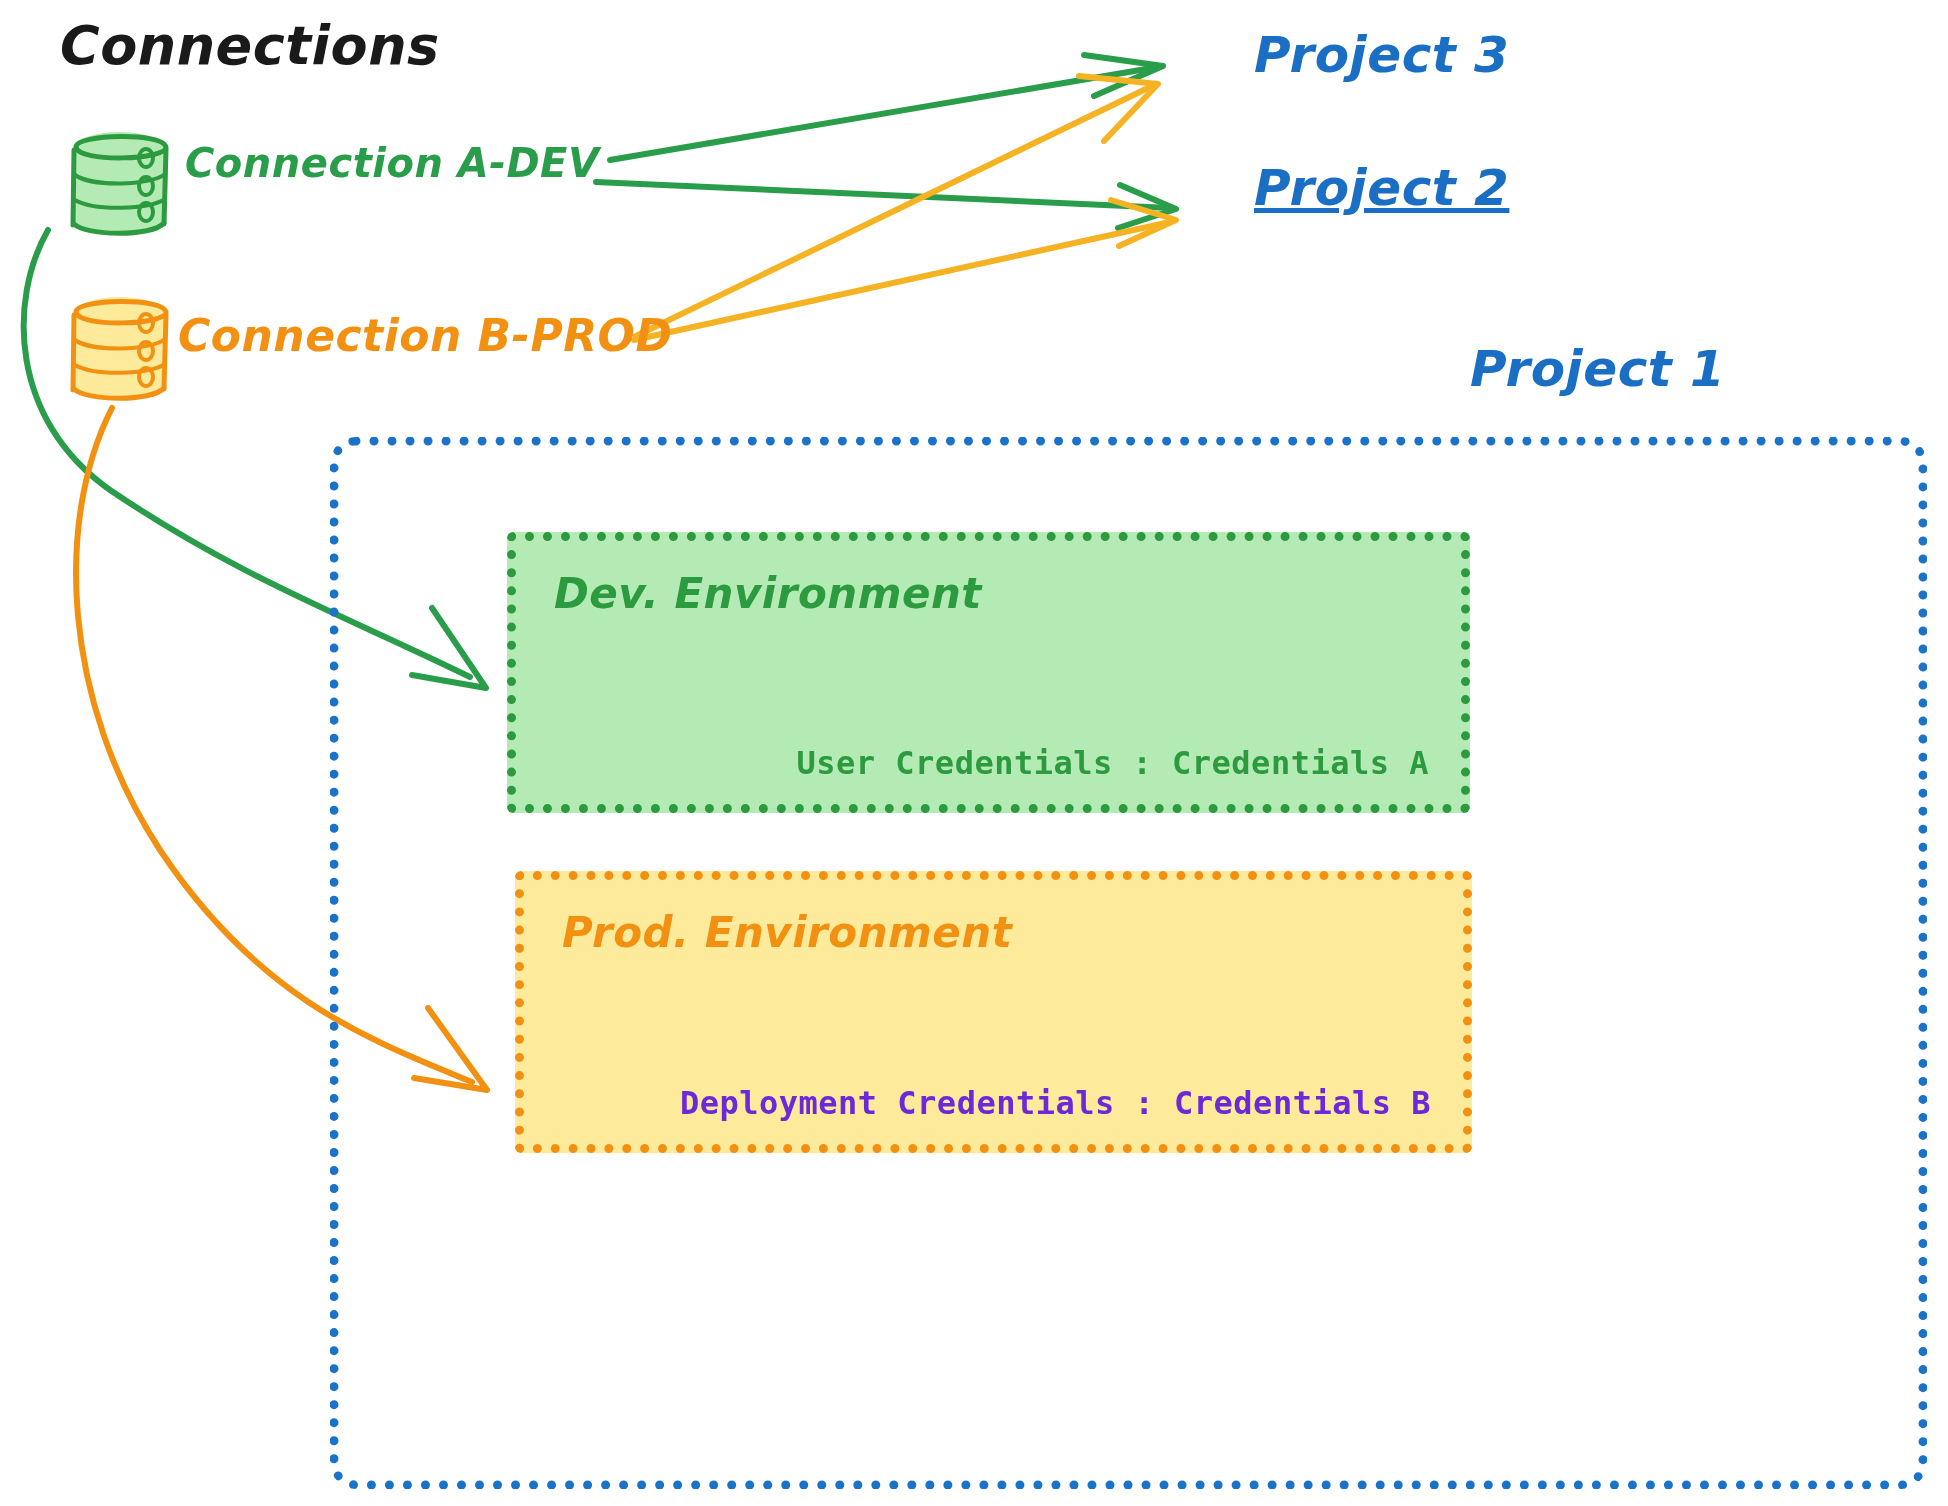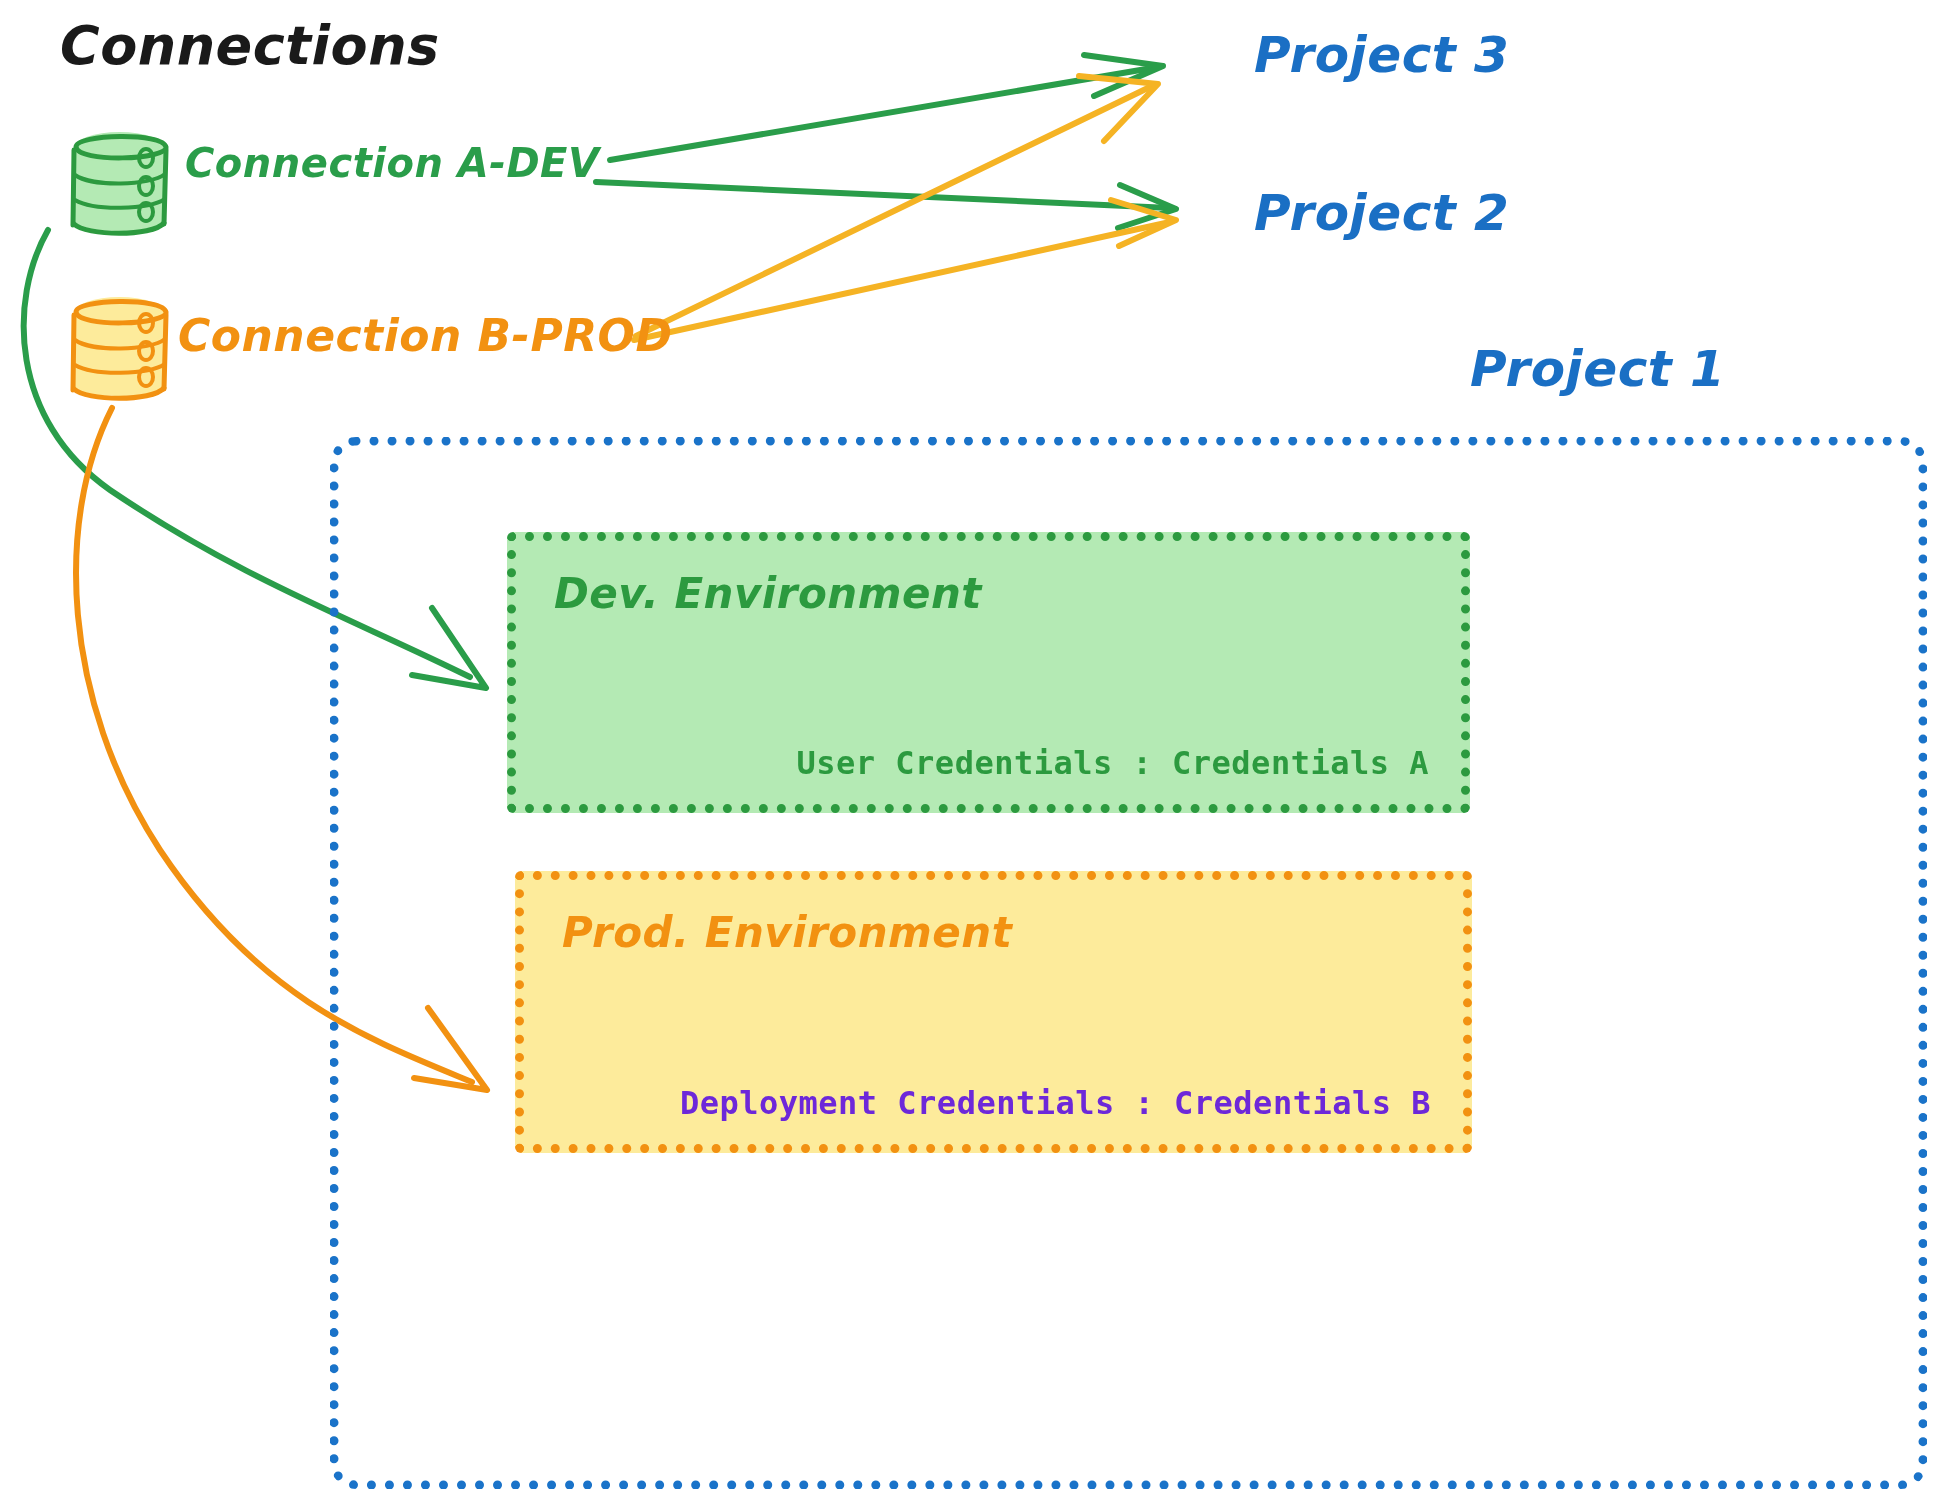--- a/index.html
+++ b/index.html
@@ -55,21 +55,21 @@
     color: #f29111;
   }
 
   
   .project-label {
     font-size: 50px;
     color: #1a6fc4;
     margin-left: 47px;
   }
   #project-3 { left: 1207px; top: 26px; }
-  #project-2 { left: 1207px; top: 184px; }
+  #project-2 { left: 1207px; top: 159px; text-decoration: underline; }
   #project-1 { left: 1423px; top: 340px; }
 
   
   #project1-box {
     position: absolute;
     left: 330px; top: 437px;
     width: 1597px; height: 1052px;
     border: 9px dotted #1a73c9;
     border-radius: 26px;
     box-sizing: border-box;

